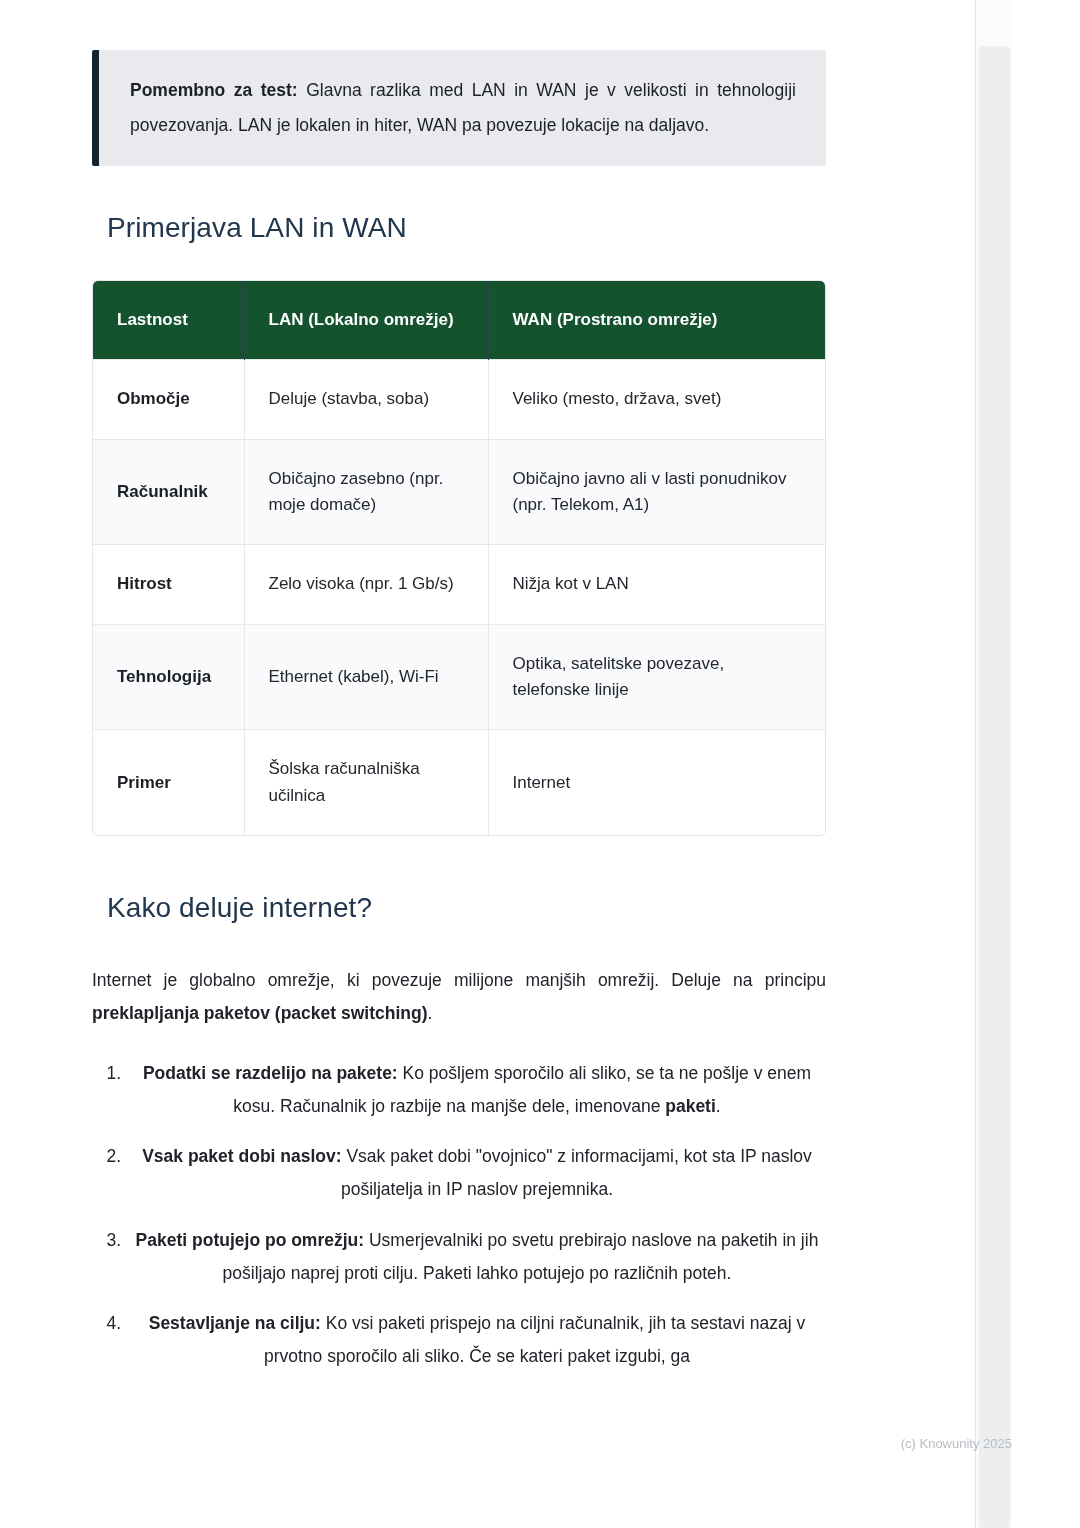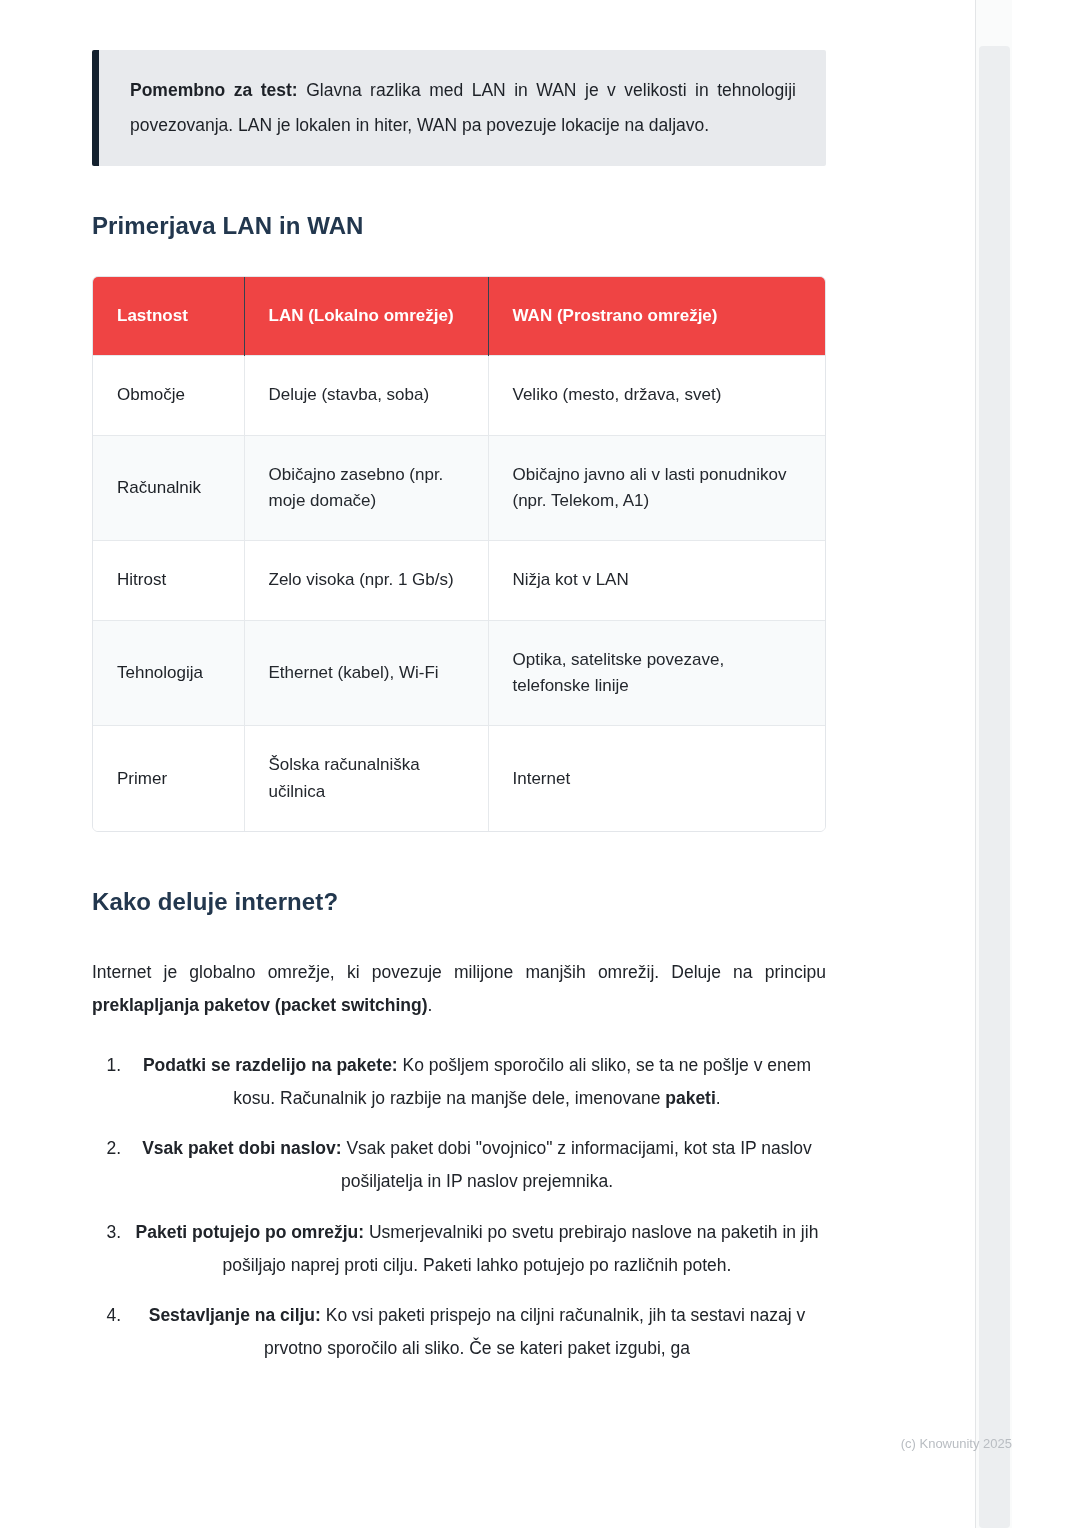--- a/index.html
+++ b/index.html
@@ -32,24 +32,24 @@
     padding: 23px 30px 23px 31px;
     font-size: 17.5px;
     line-height: 2.0;
     text-align: justify;
     color: #1d2127;
   }
   .callout b { font-weight: 700; }
 
   
   h2 {
-    font-size: 24px;
-    font-weight: 700;
+    font-size: 28px;
+    font-weight: 400;
     color: #22374e;
-    margin: 46px 0 0 0;
+    margin: 46px 0 0 15px;
     letter-spacing: 0.1px;
   }
   h2.second { margin-top: 56px; }
 
   
   .table-wrap {
     margin-top: 36px;
     border: 1px solid #e3e6ea;
     border-radius: 6px;
     overflow: hidden;
@@ -57,40 +57,40 @@
   table {
     width: 100%;
     border-collapse: collapse;
     font-size: 17px;
     table-layout: fixed;
   }
   col.c-feature { width: 151px; }
   col.c-lan { width: 244px; }
   col.c-wan { width: 337px; }
   th {
-    background: #ef4444;
+    background: #14532d;
     color: #ffffff;
     text-align: left;
     font-weight: 600;
     padding: 26px 24px;
     line-height: 1.55;
     vertical-align: middle;
   }
   th + th { border-left: 1px solid #35424f; }
   td {
     padding: 26px 24px;
     line-height: 1.55;
     vertical-align: middle;
     background: #ffffff;
     border-top: 1px solid #e6e9ec;
     color: #23272d;
   }
   td + td { border-left: 1px solid #e6e9ec; }
   tbody tr:nth-child(even) td { background: #f8fafb; }
-  td.feat { font-weight: 400; color: #1c2026; }
+  td.feat { font-weight: 700; color: #1c2026; }
 
   
   .intro {
     margin: 40px 0 0 0;
     font-size: 17.5px;
     line-height: 1.9;
     text-align: justify;
   }
   .intro b, li b { font-weight: 700; }
   ol {

